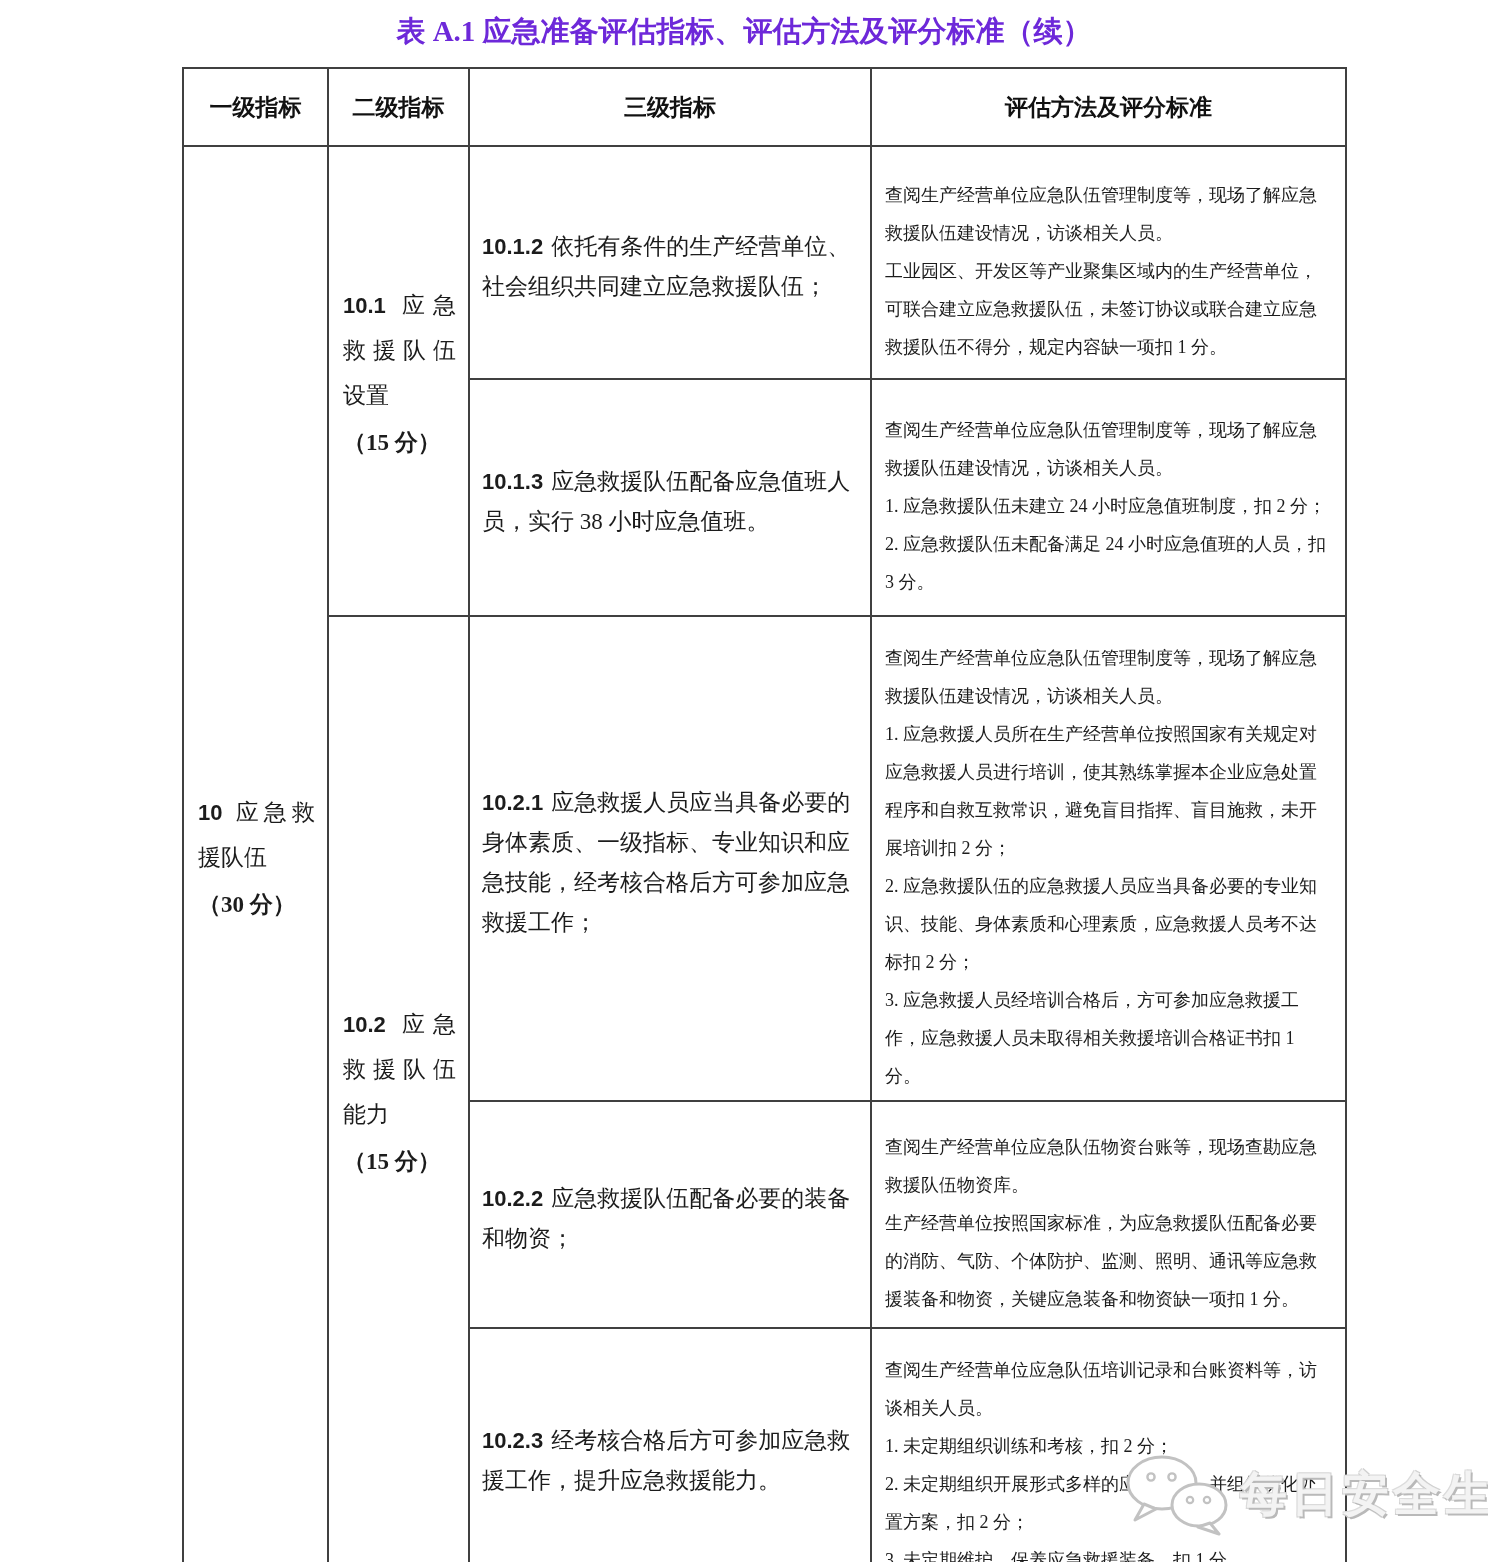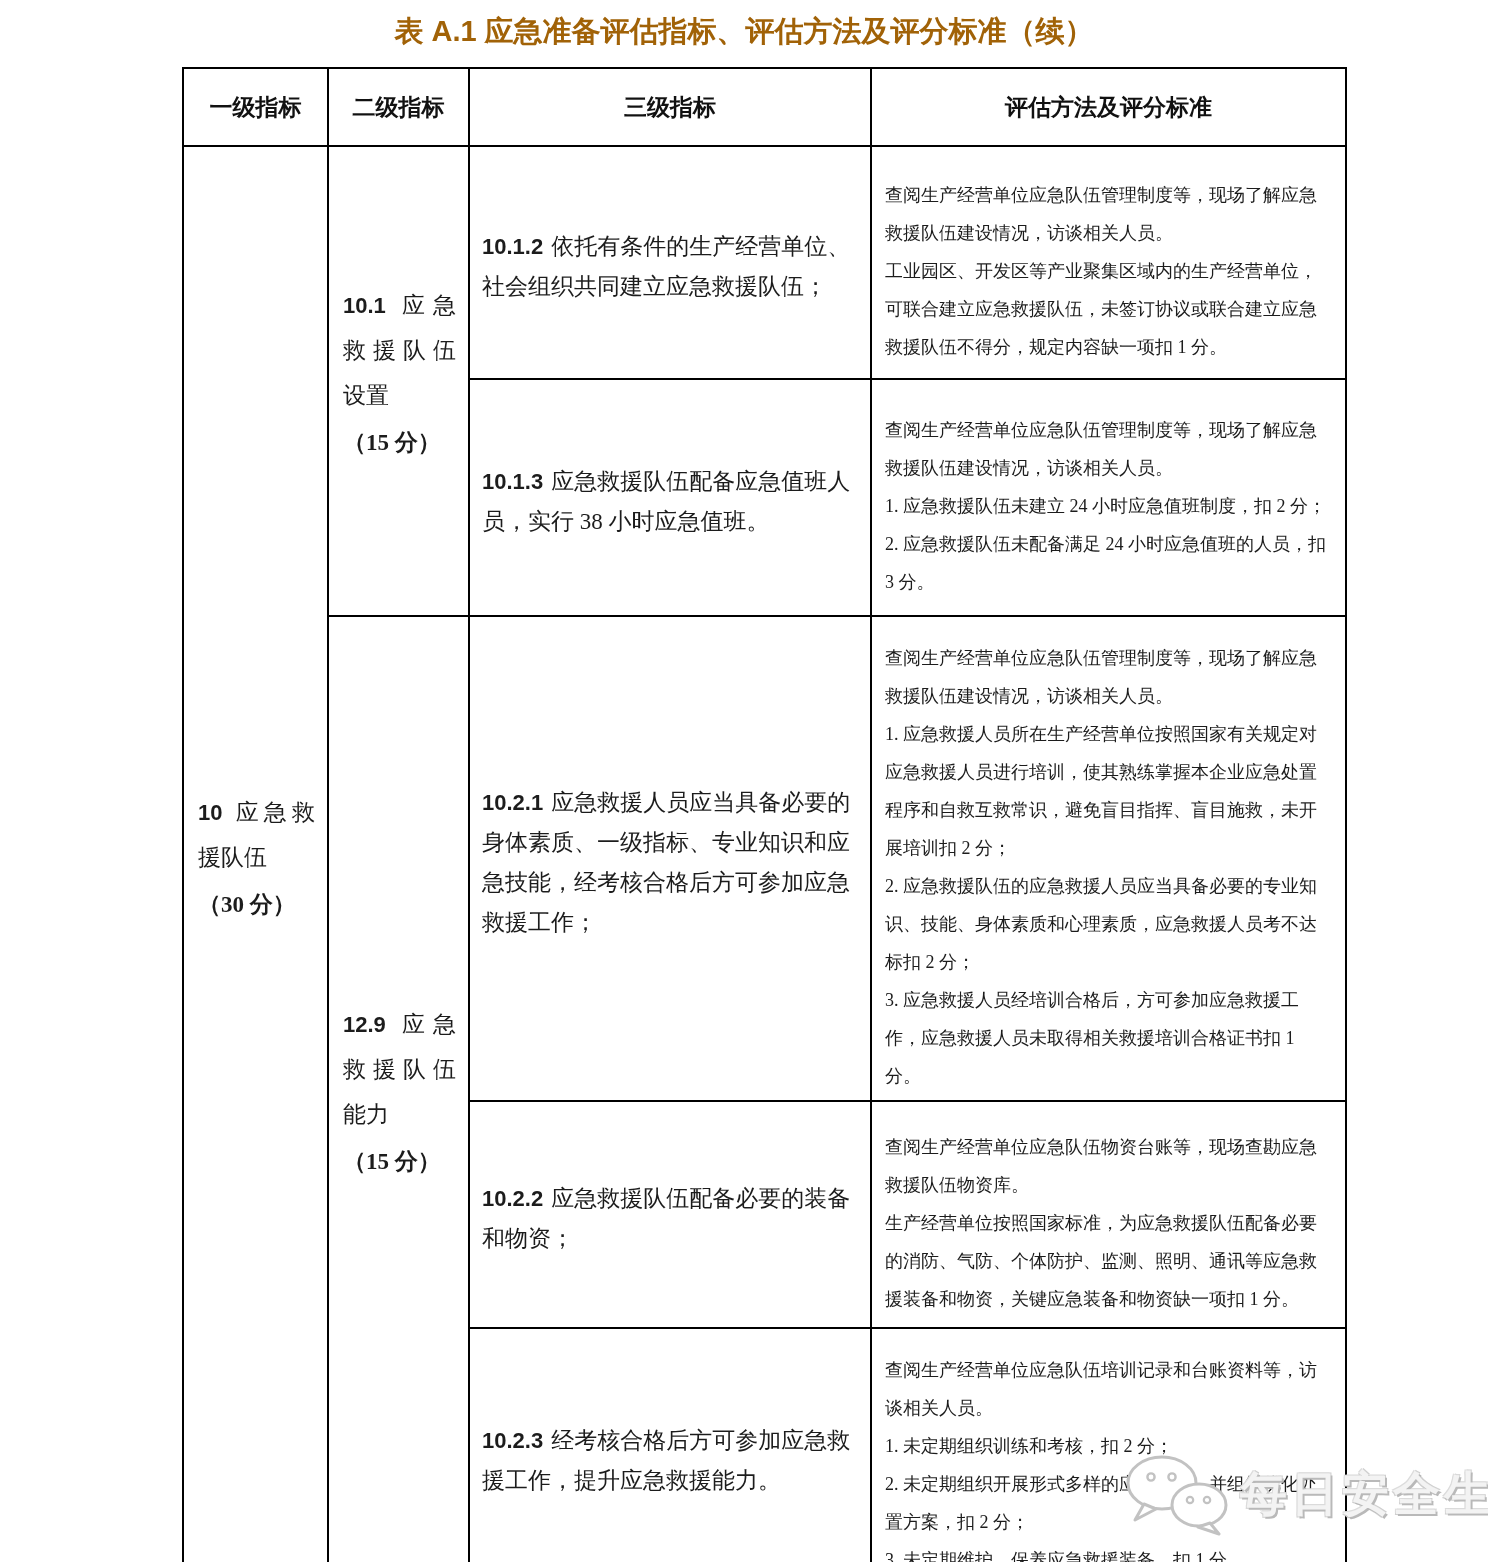--- a/index.html
+++ b/index.html
@@ -1,24 +1,24 @@
 <!DOCTYPE html>
 <html><head>
 <meta charset="utf-8">
 <style>
   html,body{margin:0;padding:0;background:#ffffff;}
   .page{position:relative;width:1488px;height:1562px;background:#fff;overflow:hidden;
         font-family:"Liberation Serif",serif;color:#1c1c1c;}
   .doc-title{position:absolute;top:12px;left:0;width:100%;text-align:center;
-        font-family:Liberation Sans, sans-serif;font-weight:bold;font-size:29px;color:#a16207;}
+        font-family:Liberation Serif, serif;font-weight:bold;font-size:29px;color:#6d28d9;}
   table.eval{position:absolute;left:182px;top:67px;width:1163px;border-collapse:collapse;
         table-layout:fixed;}
   table.eval col.c1{width:145px;} table.eval col.c2{width:141px;}
   table.eval col.c3{width:402px;} table.eval col.c4{width:475px;}
-  table.eval th, table.eval td{border:2px solid #000000;box-sizing:border-box;}
+  table.eval th, table.eval td{border:2px solid #404040;box-sizing:border-box;}
   table.eval th{height:78px;font-family:"Liberation Sans",sans-serif;font-weight:bold;
         font-size:23px;text-align:center;vertical-align:middle;color:#111;}
   tr.r1{height:233px;} tr.r2{height:237px;} tr.r3{height:471px;}
   tr.r4{height:227px;} tr.r5{height:243px;}
   td.lvl1,td.lvl2{vertical-align:middle;padding:4px 12px 19px 14px;font-size:23px;line-height:45px;}
   td.lvl1 .lbl,td.lvl2 .lbl{text-align:justify;}
   td.lvl3{vertical-align:middle;padding:13px 10px 4px 12px;font-size:23px;line-height:40px;}
   td.method{vertical-align:middle;padding:22px 12px 5px 13px;font-size:18px;line-height:38px;}
   td.method p{margin:0;}
   .num{font-family:"Liberation Sans",sans-serif;font-weight:bold;font-size:22px;margin-right:8px;}
@@ -74,21 +74,21 @@
           <div class="lbl"><span class="num">10.1.3</span><span>应急救援队伍配备应急值班人员，实行 38 小时应急值班。</span></div>
         </td>
         <td class="method">
           <p>查阅生产经营单位应急队伍管理制度等，现场了解应急救援队伍建设情况，访谈相关人员。</p>
           <p>1.  应急救援队伍未建立 24 小时应急值班制度，扣 2 分；</p>
           <p>2.  应急救援队伍未配备满足 24 小时应急值班的人员，扣 3 分。</p>
         </td>
       </tr>
       <tr class="r3">
         <td class="lvl2" rowspan="3">
-          <div class="lbl"><span class="num">12.9</span><span>应急救援队伍能力</span></div>
+          <div class="lbl"><span class="num">10.2</span><span>应急救援队伍能力</span></div>
           <div class="score">（15 分）</div>
         </td>
         <td class="lvl3">
           <div class="lbl"><span class="num">10.2.1</span><span>应急救援人员应当具备必要的身体素质、一级指标、专业知识和应急技能，经考核合格后方可参加应急救援工作；</span></div>
         </td>
         <td class="method">
           <p>查阅生产经营单位应急队伍管理制度等，现场了解应急救援队伍建设情况，访谈相关人员。</p>
           <p>1.  应急救援人员所在生产经营单位按照国家有关规定对应急救援人员进行培训，使其熟练掌握本企业应急处置程序和自救互救常识，避免盲目指挥、盲目施救，未开展培训扣 2 分；</p>
           <p>2. 应急救援队伍的应急救援人员应当具备必要的专业知识、技能、身体素质和心理素质，应急救援人员考不达标扣 2 分；</p>
           <p>3. 应急救援人员经培训合格后，方可参加应急救援工作，应急救援人员未取得相关救援培训合格证书扣 1 分。</p>

